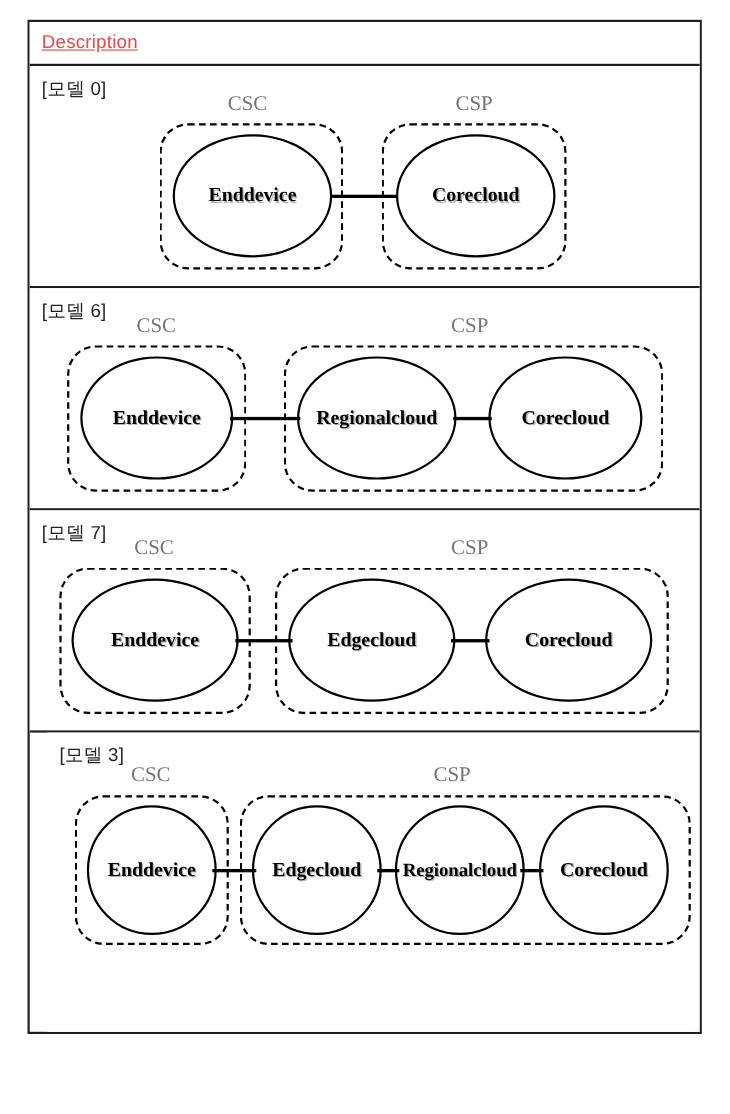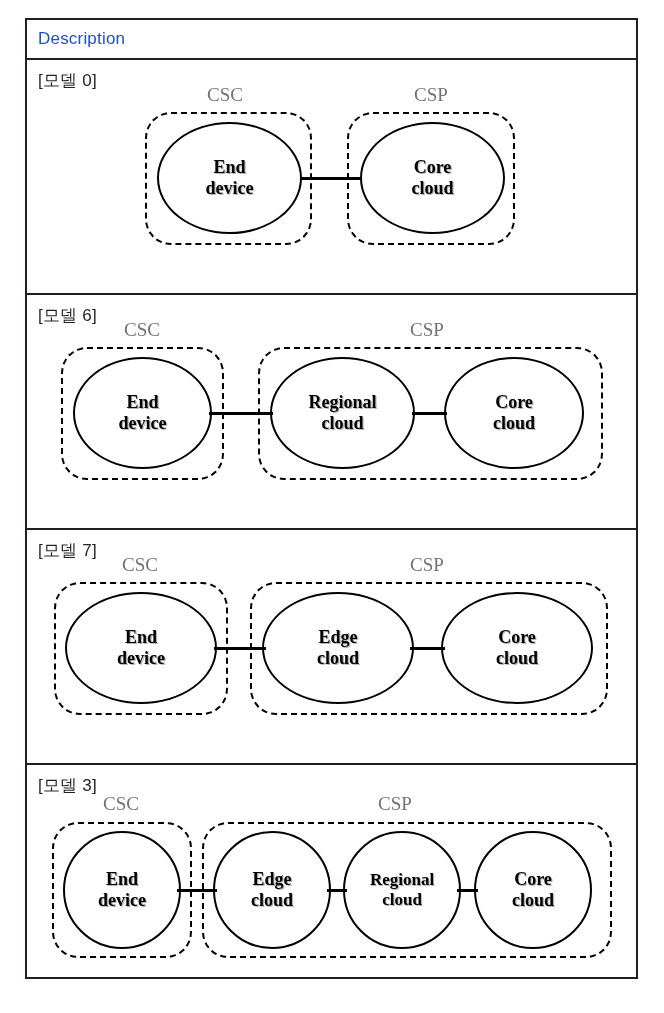--- a/index.html
+++ b/index.html
@@ -35,26 +35,27 @@
 
   .header-row {
     height: 40px;
     display: flex;
     align-items: center;
     padding-left: 11px;
   }
   .header-text {
     font-family: "Liberation Sans", sans-serif;
     font-size: 17px;
-    color: #1d4ed8;
+    color: #ef4444;
     letter-spacing: 0.2px;
-  }
-
-  .model-row { height: 235px; }
-  .model-row.m3 { height: 212px; }
+    text-decoration: underline;
+  }
+
+  .model-row { height: 202px; }
+  .model-row.m3 { height: 272px; margin-left: 16px; }
 
   .model-label {
     position: absolute;
     left: 11px;
     top: 9px;
     font-family: "Liberation Sans", sans-serif;
     font-size: 17px;
     color: #231f20;
     letter-spacing: 0.2px;
   }
@@ -87,21 +88,21 @@
   }
 
   
   .node {
     position: absolute;
     box-sizing: border-box;
     border: 2.2px solid #000000;
     border-radius: 50%;
     background: #ffffff;
     display: flex;
-    flex-direction: column;
+    flex-direction: row;
     align-items: center;
     justify-content: center;
     font-family: "Liberation Serif", serif;
     font-weight: bold;
     font-size: 18px;
     line-height: 1.18;
     color: #000000;
     text-align: center;
     text-shadow: 1.2px 1.2px 0.5px rgba(120,120,120,0.55);
   }

